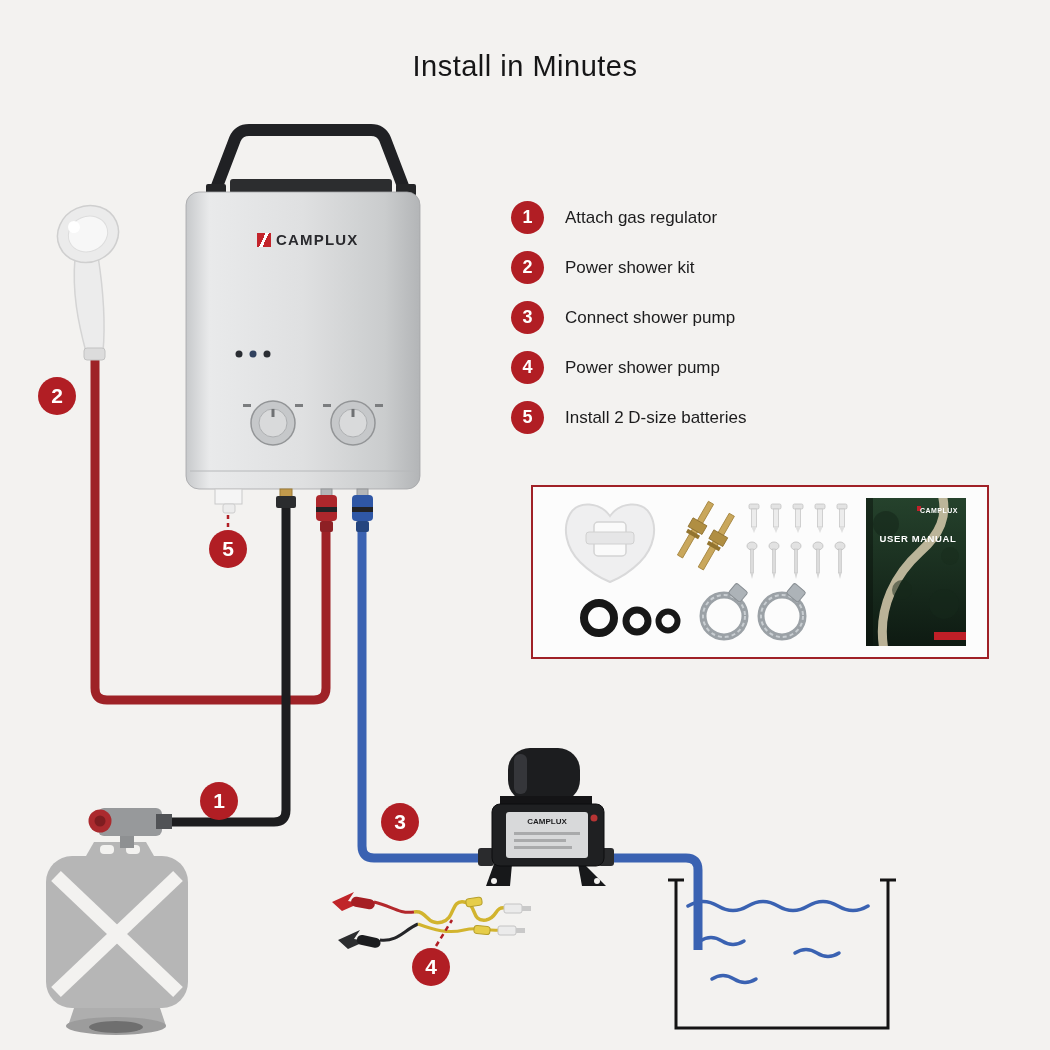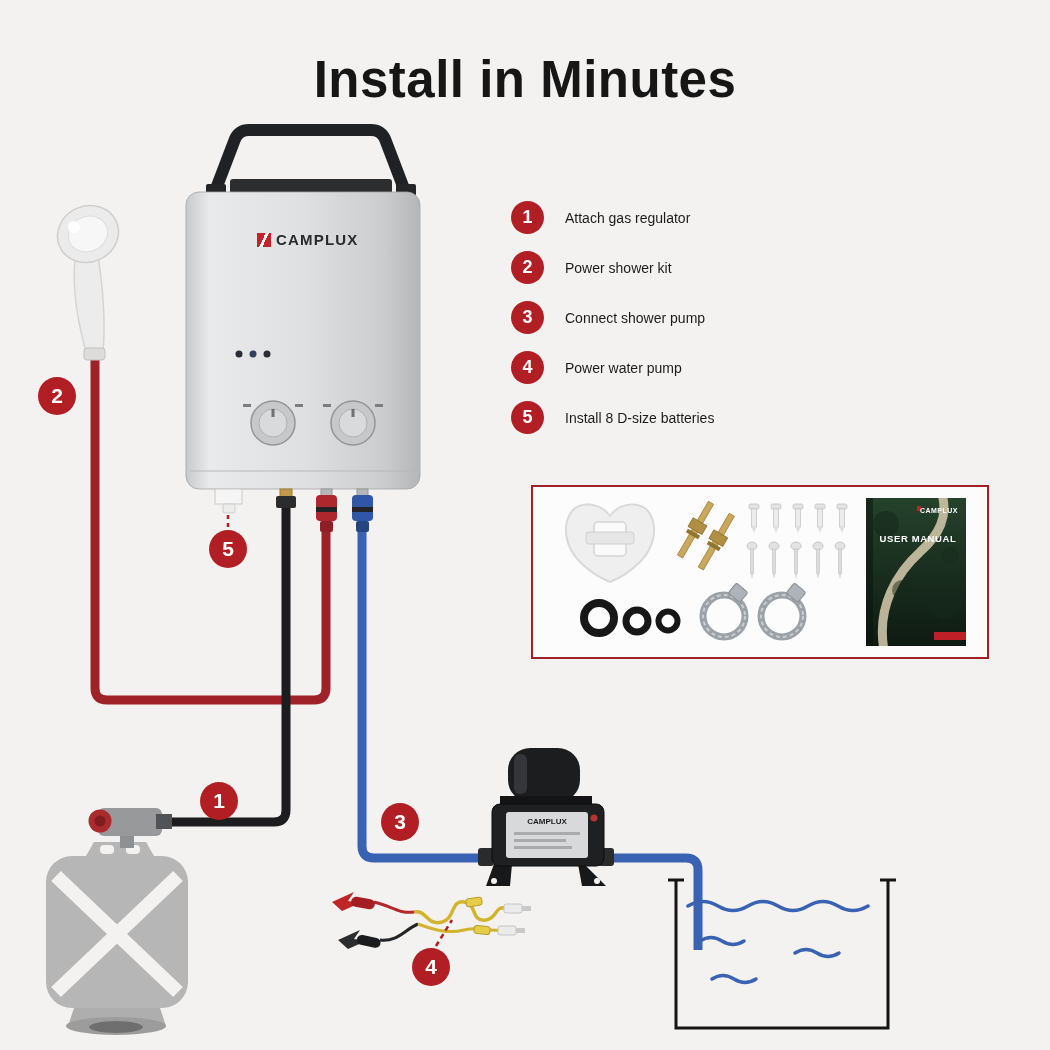--- a/index.html
+++ b/index.html
@@ -1,22 +1,22 @@
 <!DOCTYPE html>
 <html><head>
 <meta charset="utf-8">
 <style>
   html,body{margin:0;padding:0;background:#ffffff;}
   .canvas{position:relative;width:1050px;height:1050px;background:#f3f2f0;font-family:"Liberation Sans","DejaVu Sans",sans-serif;overflow:hidden;}
   .scene{position:absolute;left:0;top:0;}
-  .page-title{position:absolute;top:50px;left:0;width:100%;text-align:center;margin:0;font-size:51px;font-weight:bold;letter-spacing:.5px;color:#161617;}
+  .page-title{position:absolute;top:50px;left:0;width:100%;text-align:center;margin:0;font-size:29px;font-weight:normal;letter-spacing:.5px;color:#161617;}
   .steps{position:absolute;left:511px;top:201px;}
   .step-row{display:flex;align-items:center;height:33px;margin-bottom:17px;}
   .step-badge{flex:0 0 33px;width:33px;height:33px;border-radius:50%;background:#b11e24;color:#fff;font-size:18px;font-weight:bold;display:flex;align-items:center;justify-content:center;}
-  .step-label{margin-left:21px;font-size:14px;color:#1c1c1d;white-space:nowrap;}
+  .step-label{margin-left:21px;font-size:17px;color:#1c1c1d;white-space:nowrap;}
   .badge{position:absolute;width:38px;height:38px;border-radius:50%;background:#b11e24;color:#fff;font-size:21px;font-weight:bold;display:flex;align-items:center;justify-content:center;}
   .heater-logo{position:absolute;left:257px;top:231px;display:flex;align-items:center;gap:5px;}
   .logo-mark{width:14px;height:14px;background:linear-gradient(115deg,#c3242b 42%,#ffffff 42%,#ffffff 58%,#c3242b 58%);}
   .logo-text{font-size:15px;font-weight:bold;letter-spacing:1.2px;color:#2a2a2e;}
 </style>
 </head>
 <body>
 
 <div class="canvas">
 
@@ -292,25 +292,25 @@
     <div class="step-row">
       <span class="step-badge">2</span>
       <span class="step-label">Power shower kit</span>
     </div>
     <div class="step-row">
       <span class="step-badge">3</span>
       <span class="step-label">Connect shower pump</span>
     </div>
     <div class="step-row">
       <span class="step-badge">4</span>
-      <span class="step-label">Power water pump</span>
+      <span class="step-label">Power shower pump</span>
     </div>
     <div class="step-row">
       <span class="step-badge">5</span>
-      <span class="step-label">Install 8 D-size batteries</span>
+      <span class="step-label">Install 2 D-size batteries</span>
     </div>
   </div>
 
   <div class="badge" style="left:38px;top:377px;">2</div>
   <div class="badge" style="left:209px;top:530px;">5</div>
   <div class="badge" style="left:200px;top:782px;">1</div>
   <div class="badge" style="left:381px;top:803px;">3</div>
   <div class="badge" style="left:412px;top:948px;">4</div>
 
 </div>

